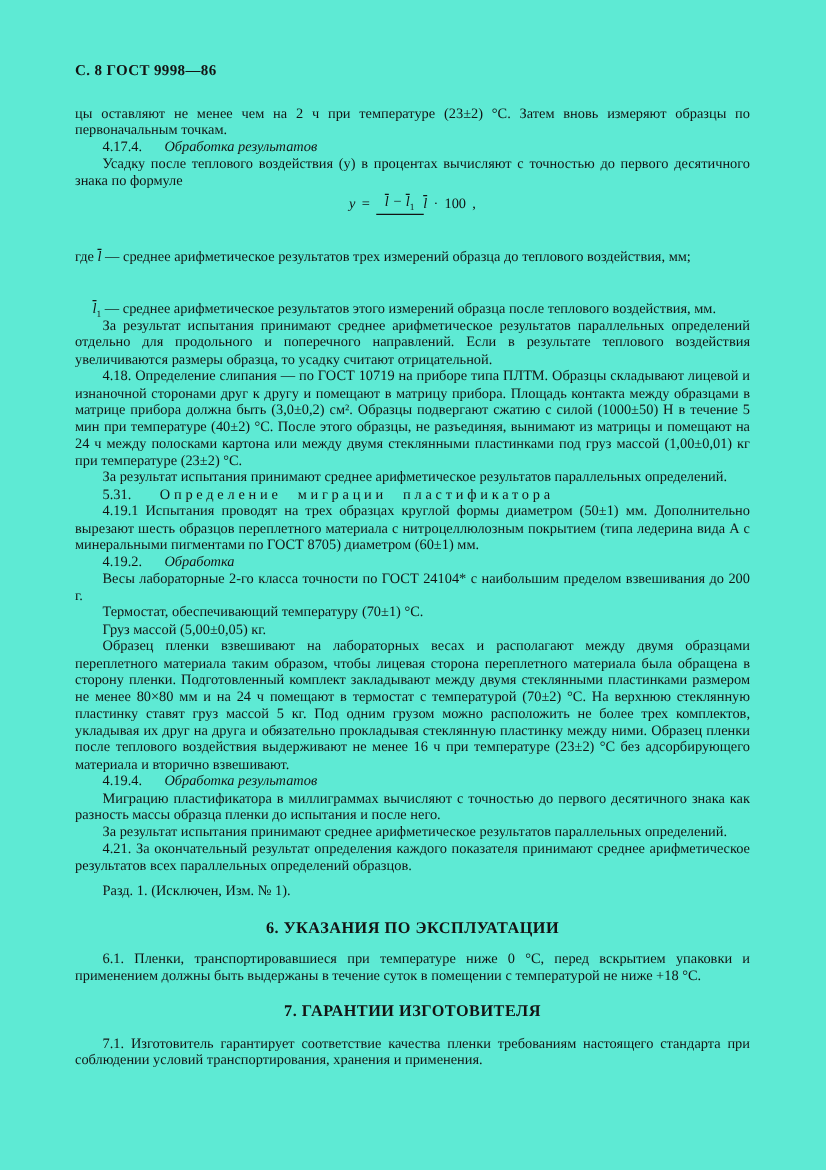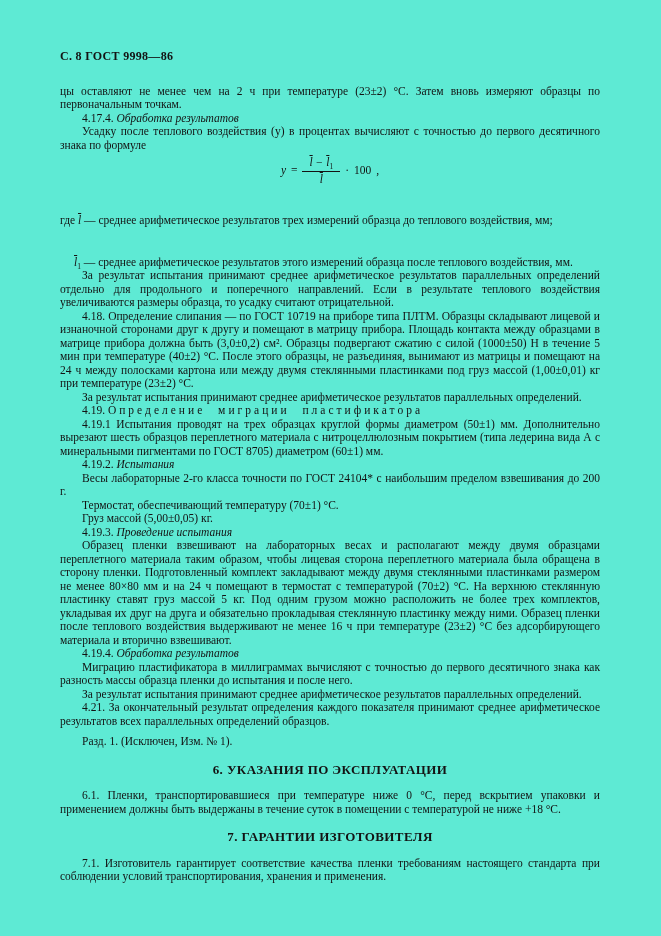--- a/index.html
+++ b/index.html
@@ -24,38 +24,38 @@
     font-weight: bold;
     font-size: 12px;
     letter-spacing: 0.3px;
     margin: 0 0 21px 0;
   }
   p {
     margin: 0;
     text-align: justify;
   }
   .indent { text-indent: 22px; }
-  .it { font-style: italic; }
+  .it { font-style: italic; margin-left: 15px; }
   .bold { font-weight: normal; }
   .head-spaced .sp {
     letter-spacing: 3px;
     word-spacing: 7px;
+    margin-left: 20px;
   }
   .formula-row {
     display: flex;
     justify-content: center;
     align-items: center;
     gap: 5px;
     margin: 4px 0 3px 0;
     text-align: center;
   }
   .f-var { font-style: italic; }
   .frac {
     display: inline-flex;
-    flex-direction: column;
     vertical-align: middle;
     text-align: center;
     font-style: italic;
   }
   .frac-num {
     border-bottom: 1px solid #131313;
     padding: 0 7px 1px 7px;
   }
   .frac-den { padding-top: 1px; }
   .olined { text-decoration: overline; font-style: italic; }
@@ -107,33 +107,32 @@
   <p class="where-line"><span>где</span> <span class="olined">l</span> <span>—</span> <span>среднее арифметическое результатов трех измерений образца до теплового воздействия, мм;</span></p>
 
   <p class="where-line where-line-2"><span class="olined">l</span><sub class="f-sub">1</sub> <span>—</span> <span>среднее арифметическое результатов этого измерений образца после теплового воздействия, мм.</span></p>
 
   <p class="indent">За результат испытания принимают среднее арифметическое результатов параллельных определений отдельно для продольного и поперечного направлений. Если в результате теплового воздействия увеличиваются размеры образца, то усадку считают отрицательной.</p>
 
   <p class="indent">4.18. Определение слипания — по ГОСТ 10719 на приборе типа ПЛТМ. Образцы складывают лицевой и изнаночной сторонами друг к другу и помещают в матрицу прибора. Площадь контакта между образцами в матрице прибора должна быть (3,0±0,2) см². Образцы подвергают сжатию с силой (1000±50) Н в течение 5 мин при температуре (40±2) °С. После этого образцы, не разъединяя, вынимают из матрицы и помещают на 24 ч между полосками картона или между двумя стеклянными пластинками под груз массой (1,00±0,01) кг при температуре (23±2) °С.</p>
 
   <p class="indent">За результат испытания принимают среднее арифметическое результатов параллельных определений.</p>
 
-  <p class="indent head-spaced"><span>4.19.</span> <span class="sp">Определение миграции пластификатора</span></p>
+  <p class="indent head-spaced"><span>5.31.</span> <span class="sp">Определение миграции пластификатора</span></p>
 
   <p class="indent">4.19.1 Испытания проводят на трех образцах круглой формы диаметром (50±1) мм. Дополнительно вырезают шесть образцов переплетного материала с нитроцеллюлозным покрытием (типа ледерина вида А с минеральными пигментами по ГОСТ 8705) диаметром (60±1) мм.</p>
 
-  <p class="indent"><span>4.19.2.</span> <span class="it">Испытания</span></p>
+  <p class="indent"><span>4.19.2.</span> <span class="it">Обработка</span></p>
 
   <p class="indent">Весы лабораторные 2-го класса точности по ГОСТ 24104* с наибольшим пределом взвешивания до 200 г.</p>
 
   <p class="indent">Термостат, обеспечивающий температуру (70±1) °С.</p>
 
   <p class="indent">Груз массой (5,00±0,05) кг.</p>
 
-  <p class="indent"><span>4.19.3.</span> <span class="it">Проведение испытания</span></p>
 
   <p class="indent">Образец пленки взвешивают на лабораторных весах и располагают между двумя образцами переплетного материала таким образом, чтобы лицевая сторона переплетного материала была обращена в сторону пленки. Подготовленный комплект закладывают между двумя стеклянными пластинками размером не менее 80×80 мм и на 24 ч помещают в термостат с температурой (70±2) °С. На верхнюю стеклянную пластинку ставят груз массой 5 кг. Под одним грузом можно расположить не более трех комплектов, укладывая их друг на друга и обязательно прокладывая стеклянную пластинку между ними. Образец пленки после теплового воздействия выдерживают не менее 16 ч при температуре (23±2) °С без адсорбирующего материала и вторично взвешивают.</p>
 
   <p class="indent"><span>4.19.4.</span> <span class="it">Обработка результатов</span></p>
 
   <p class="indent">Миграцию пластификатора в миллиграммах вычисляют с точностью до первого десятичного знака как разность массы образца пленки до испытания и после него.</p>
 
   <p class="indent">За результат испытания принимают среднее арифметическое результатов параллельных определений.</p>
 
 

